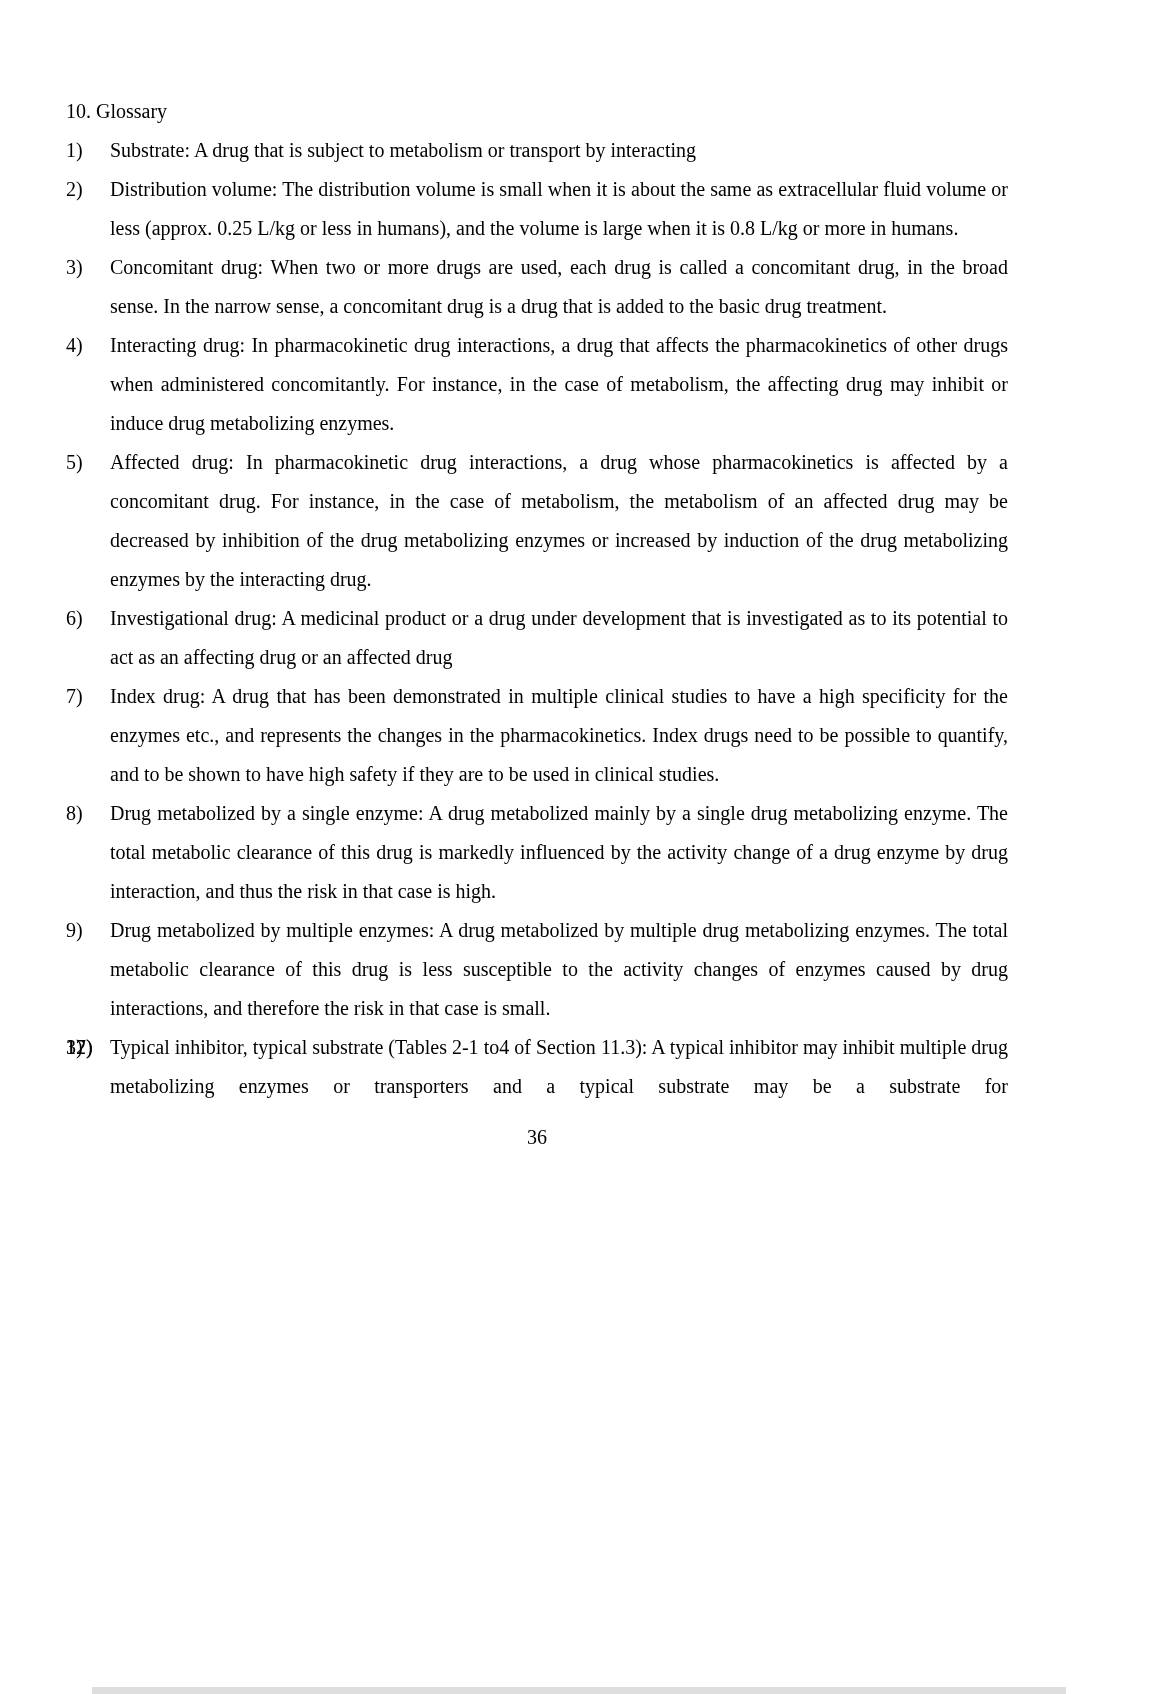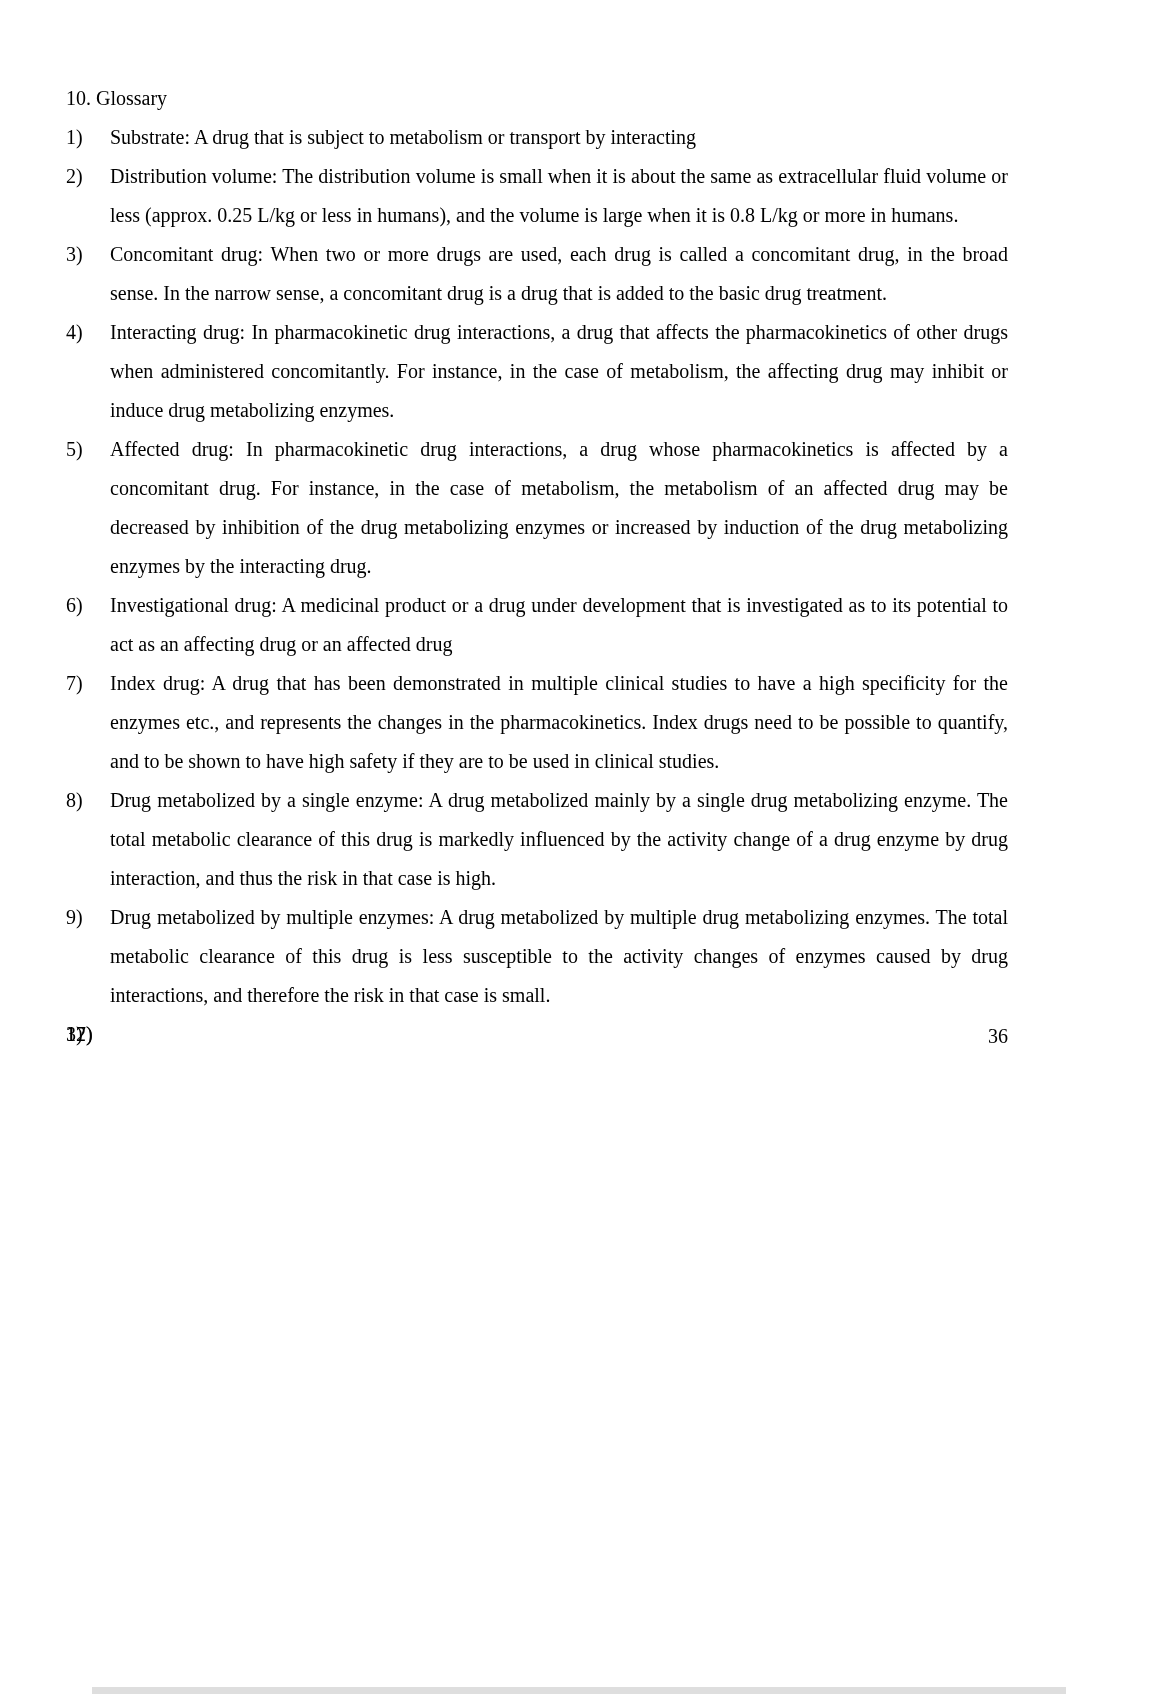--- a/index.html
+++ b/index.html
@@ -9,21 +9,21 @@
     width: 1166px;
     height: 1694px;
     background: #ffffff;
     font-family: "Liberation Serif", "DejaVu Serif", serif;
     color: #000000;
     overflow: hidden;
   }
   .content {
     position: absolute;
     left: 66px;
-    top: 79px;
+    top: 92px;
     width: 942px;
   }
   .title {
     font-size: 20px;
     font-weight: normal;
     line-height: 39px;
     margin: 0;
   }
   .item {
     position: relative;
@@ -37,22 +37,22 @@
     left: 0;
     top: 0;
     white-space: nowrap;
   }
   .item.continued {
     text-align-last: justify;
   }
   .page-number {
     font-size: 20px;
     line-height: 39px;
-    text-align: right;
-    margin-top: 2px;
+    text-align: center;
+    margin-top: 12px;
   }
   .scan-edge {
     position: absolute;
     left: 92px;
     right: 100px;
     bottom: 0;
     height: 7px;
     background: #c3c3c3;
     opacity: 0.55;
   }
@@ -103,21 +103,21 @@
 
     <div class="item">
       <span class="num">3)</span>
     </div>
 
     <div class="item">
       <span class="num">17)</span>
     </div>
 
     <div class="item continued">
-      <span class="num">12)</span>
+      <span class="num">12)</span><span>Typical inhibitor, typical substrate (Tables 2-1 to4 of Section 11.3): A typical inhibitor may inhibit multiple drug metabolizing enzymes or transporters and a typical substrate may be a substrate for</span>
     </div>
 
     <div class="page-number">36</div>
 
   </div>
 
   <div class="scan-edge"></div>
 </div>
 
 </body></html>

